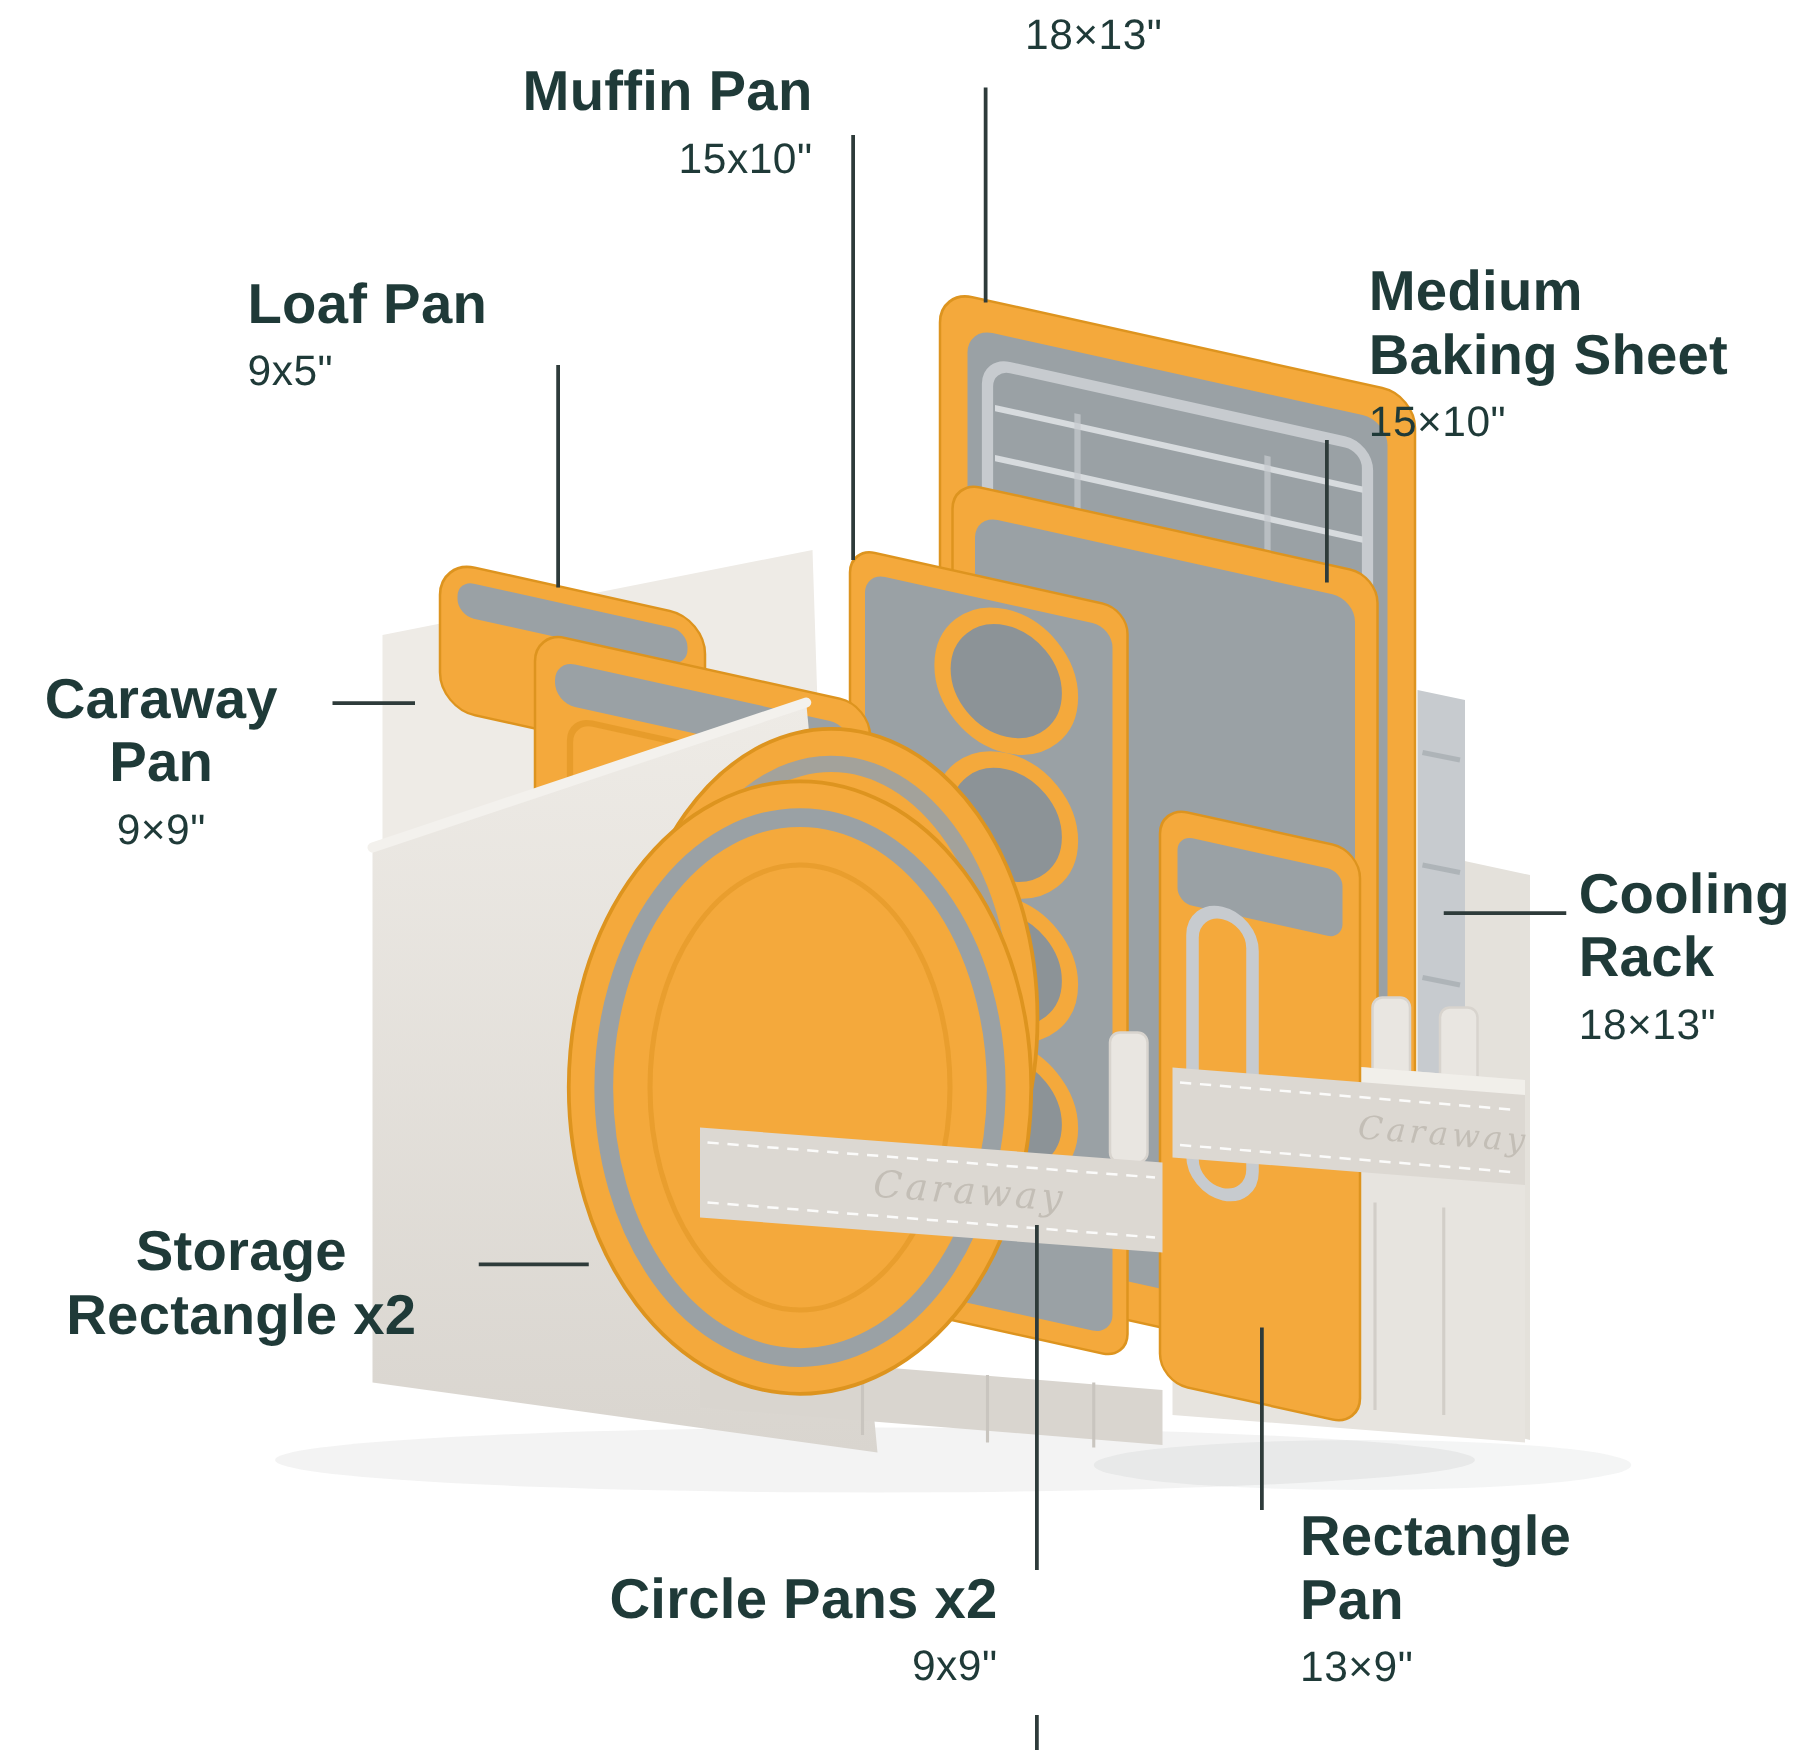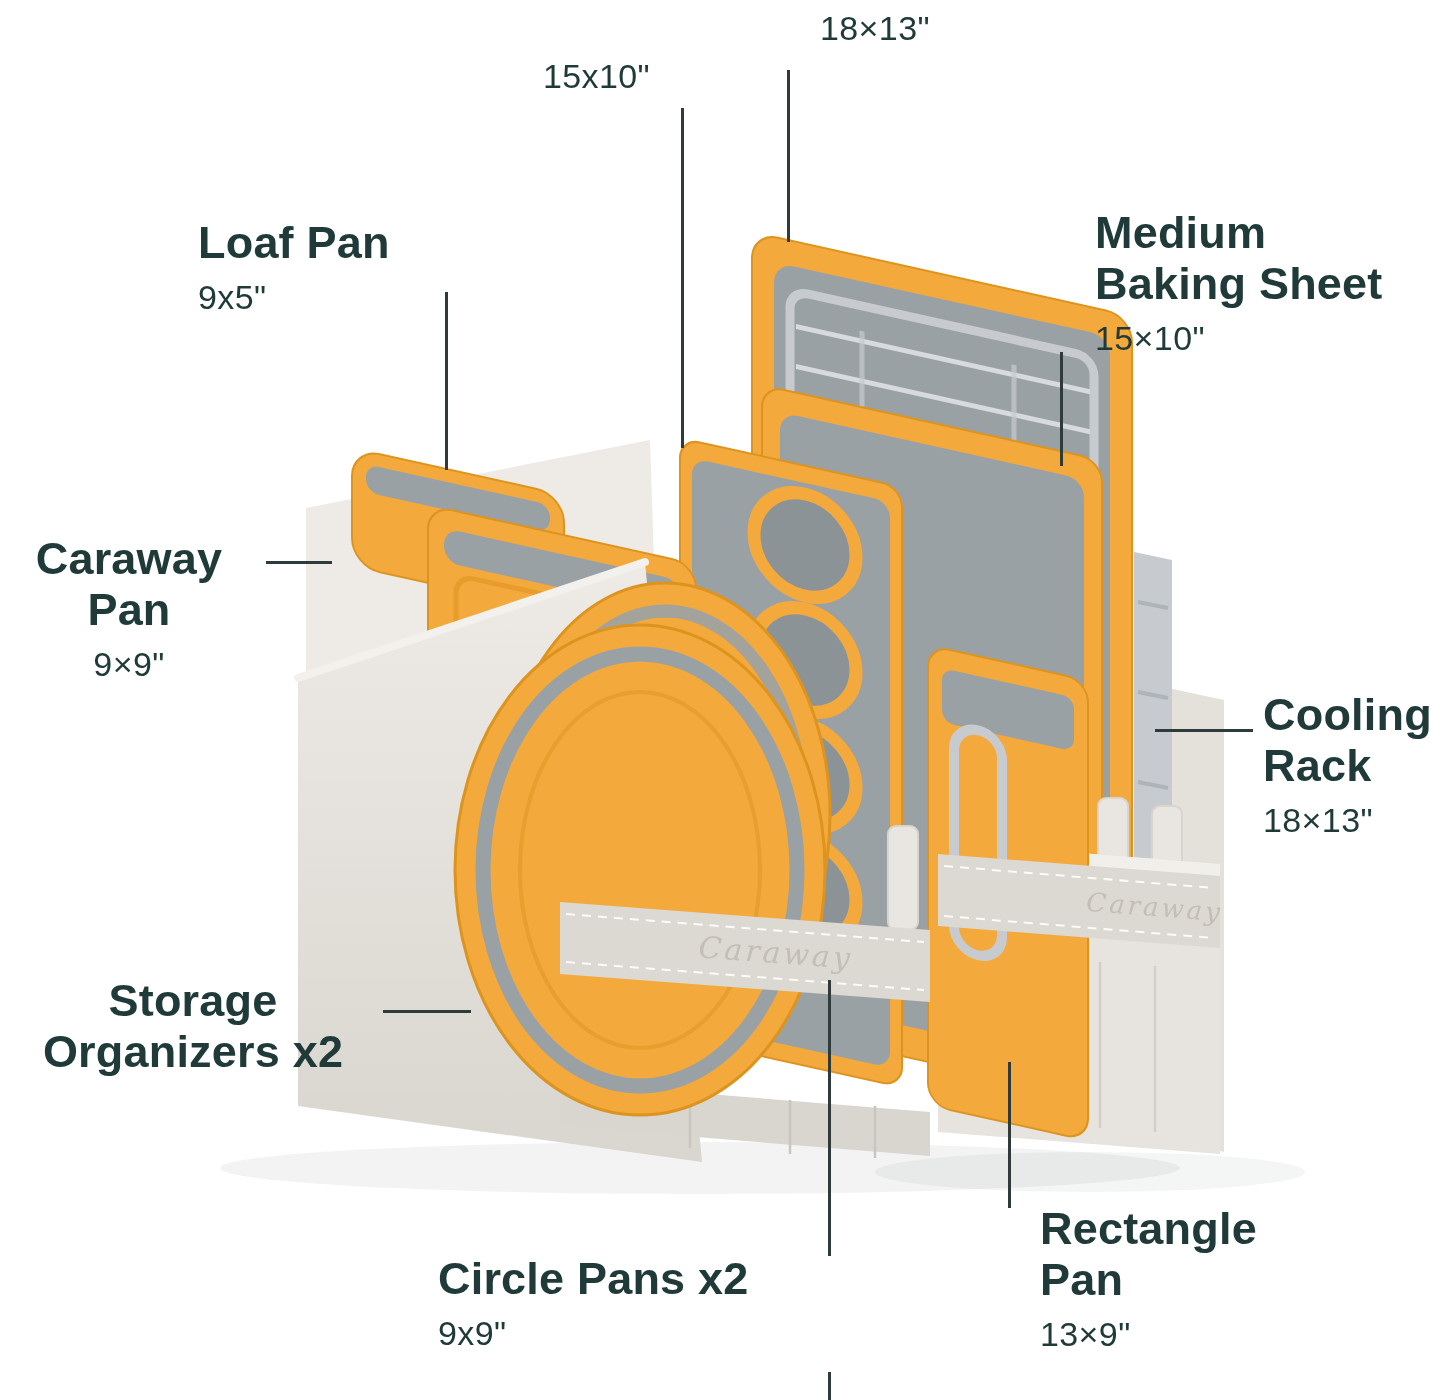--- a/index.html
+++ b/index.html
@@ -20,21 +20,21 @@
   .h{height:3px}
 
   
   #co-large  {left:820px;  top:0;      width:460px}
   #co-muffin {left:350px;  top:48px;   width:300px; text-align:right}
   #co-loaf   {left:198px;  top:218px;  width:218px; text-align:left}
   #co-medium {left:1095px; top:208px;  width:288px}
   #co-square {left:0;      top:534px;  width:258px; text-align:center}
   #co-cooling{left:1263px; top:690px;  width:186px}
   #co-storage{left:22px;   top:976px;  width:342px; text-align:center}
-  #co-circle {left:438px;  top:1254px; width:360px; text-align:left}
+  #co-circle {left:438px;  top:1254px; width:360px; text-align:right}
   #co-rect   {left:1040px; top:1204px; width:250px}
 
   
   #ln-large  {left:787px;  top:70px;   height:172px}
   #ln-muffin {left:681px;  top:108px;  height:340px}
   #ln-loaf   {left:445px;  top:292px;  height:178px}
   #ln-medium {left:1060px; top:352px;  height:114px}
   #ln-square {left:266px;  top:561px;  width:66px}
   #ln-cooling{left:1155px; top:729px;  width:98px}
   #ln-storage{left:383px;  top:1010px; width:88px}
@@ -205,20 +205,21 @@
 <div class="leader h" id="ln-storage"></div>
 <div class="leader v" id="ln-circle"></div>
 <div class="leader v" id="ln-rect"></div>
 <div class="leader v" id="ln-bottom"></div>
 
 <div class="callout" id="co-large">
   <div class="c-size">18×13"</div>
 </div>
 
 <div class="callout" id="co-muffin">
+  <div class="c-title">Muffin Pan</div>
   <div class="c-size">15x10"</div>
 </div>
 
 <div class="callout" id="co-loaf">
   <div class="c-title">Loaf Pan</div>
   <div class="c-size">9x5"</div>
 </div>
 
 <div class="callout" id="co-medium">
   <div class="c-title">Medium Baking Sheet</div>
@@ -229,21 +230,21 @@
   <div class="c-title">Caraway Pan</div>
   <div class="c-size">9×9"</div>
 </div>
 
 <div class="callout" id="co-cooling">
   <div class="c-title">Cooling Rack</div>
   <div class="c-size">18×13"</div>
 </div>
 
 <div class="callout" id="co-storage">
-  <div class="c-title">Storage Organizers x2</div>
+  <div class="c-title">Storage Rectangle x2</div>
 </div>
 
 <div class="callout" id="co-circle">
   <div class="c-title">Circle Pans x2</div>
   <div class="c-size">9x9"</div>
 </div>
 
 <div class="callout" id="co-rect">
   <div class="c-title">Rectangle Pan</div>
   <div class="c-size">13×9"</div>

